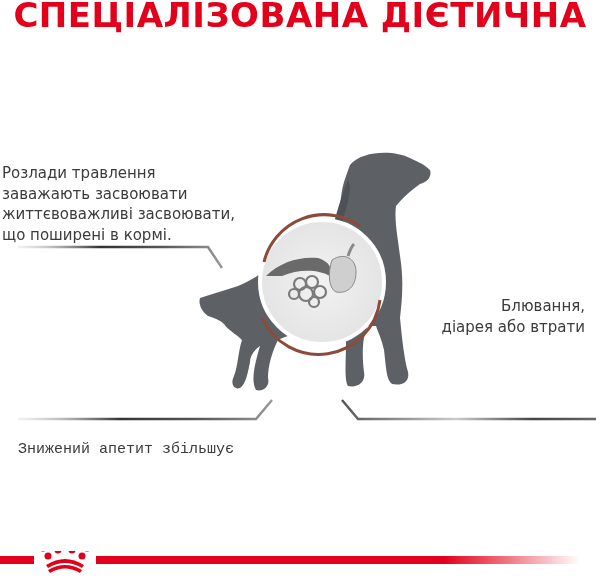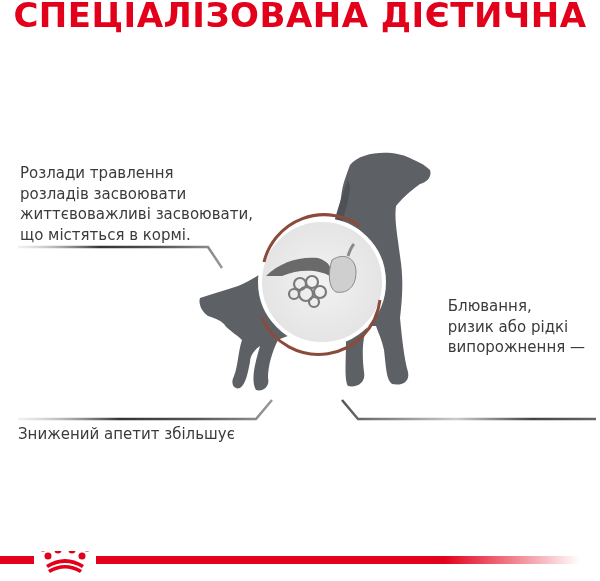--- a/index.html
+++ b/index.html
@@ -5,23 +5,23 @@
   html, body { margin:0; padding:0; background:#ffffff; }
   body { width:600px; height:581px; position:relative; overflow:hidden; font-family:"DejaVu Sans", sans-serif; }
   .title {
     position:absolute; left:0; top:-6px; width:600px; text-align:center;
     color:#e2001a; font-family:"DejaVu Sans", sans-serif; font-weight:bold;
     font-size:34px; line-height:42px; letter-spacing:0.5px;
   }
   .title span { display:block; }
   .callout { position:absolute; color:#3b3b3b; font-size:15px; line-height:20.5px; }
   .callout span { display:block; white-space:nowrap; }
-  .c1 { left:20px; top:163px; }
-  .c2 { right:15px; top:296px; }
-  .c3 { left:18px; top:424px; }
+  .c1 { left:2px; top:163px; }
+  .c2 { right:15px; top:296px; text-align:right; }
+  .c3 { left:18px; top:440px;font-family:Liberation Mono, monospace; }
   .art { position:absolute; left:0; top:0; }
   .brand-bar { position:absolute; left:0; top:551px; width:600px; height:30px; }
 </style>
 </head>
 <body>
 
 <div class="title">
   <span>СПЕЦІАЛІЗОВАНА ДІЄТИЧНА</span>
 </div>
 
@@ -70,29 +70,28 @@
 
   <g>
     <path d="M 18 247 L 208 247 L 222 268" fill="none" stroke="url(#lineL)" stroke-width="2.5"></path>
     <path d="M 18 419 L 256 419 L 272 400" fill="none" stroke="url(#lineL)" stroke-width="2.5"></path>
     <path d="M 342 400 L 358 419 L 596 419" fill="none" stroke="url(#lineR)" stroke-width="2.5"></path>
   </g>
 </svg>
 
 <div class="callout c1">
   <span>Розлади травлення</span>
-  <span>розладів засвоювати</span>
+  <span>заважають засвоювати</span>
   <span>життєвоважливі засвоювати,</span>
-  <span>що містяться в кормі.</span>
+  <span>що поширені в кормі.</span>
 </div>
 
 <div class="callout c2">
   <span>Блювання,</span>
-  <span>ризик або рідкі</span>
-  <span>випорожнення —</span>
+  <span>діарея або втрати</span>
 </div>
 
 <div class="callout c3">
   <span>Знижений апетит збільшує</span>
 </div>
 
 <svg class="brand-bar" width="600" height="30" viewBox="0 0 600 30">
   <defs>
     <linearGradient id="redfade" x1="0" x2="1" y1="0" y2="0">
       <stop offset="0" stop-color="#e2001a"></stop>

